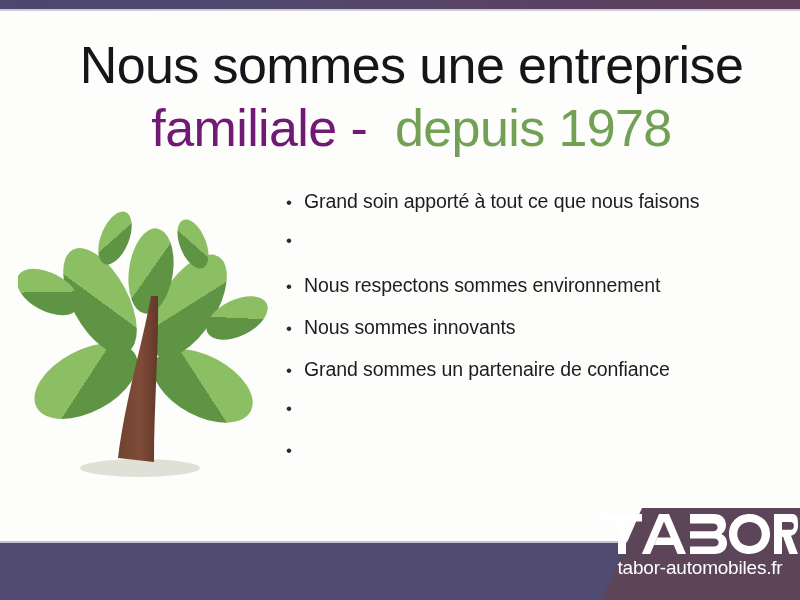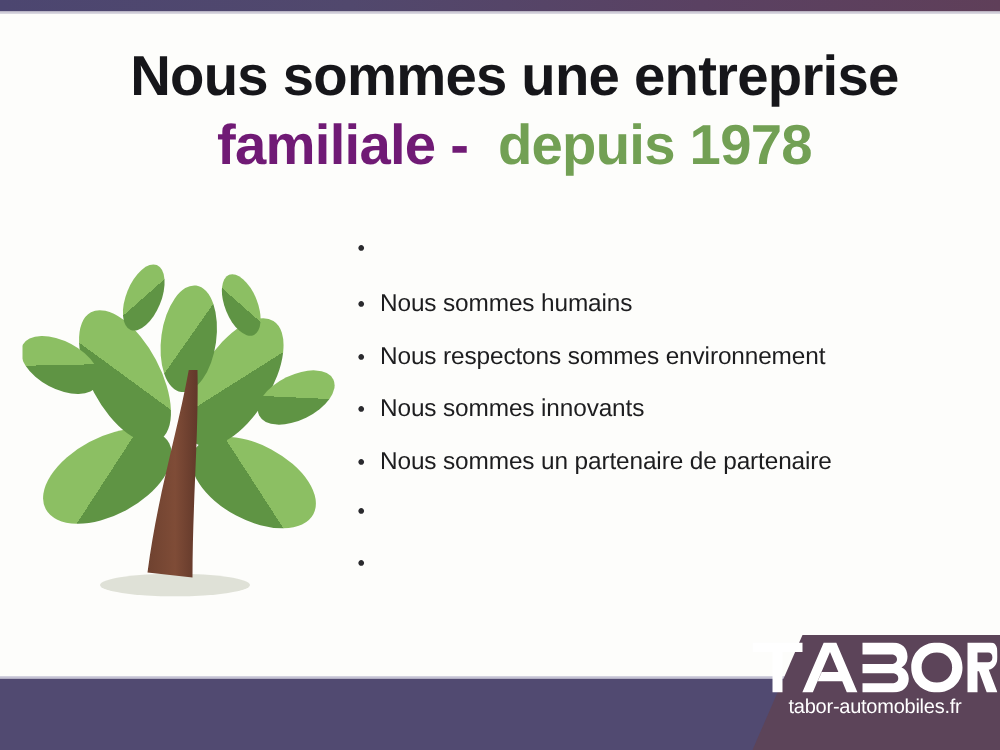--- a/index.html
+++ b/index.html
@@ -43,22 +43,22 @@
     position: absolute;
     top: 34px;
     left: 0;
     width: 800px;
     text-align: center;
     line-height: 1.22;
   }
   .title-line {
     display: block;
     font-family: "Liberation Sans Narrow", "Liberation Sans", sans-serif;
-    font-size: 45px;
-    font-weight: bold;
+    font-size: 52px;
+    font-weight: normal;
     letter-spacing: -0.6px;
     color: #16161a;
     white-space: nowrap;
     padding-left: 23px;
   }
   .title-accent {
     color: #72a054;
   }
   .title-dash {
     color: #701a75;
@@ -149,21 +149,21 @@
     padding-top: 6px;
     box-sizing: border-box;
   }
   .logo-word {
     display: block;
     height: 40px;
   }
   .logo-word svg { display: block; }
   .logo-url {
     margin-top: 3px;
-    font-size: 16px;
+    font-size: 19px;
     color: #ffffff;
     letter-spacing: -0.2px;
     white-space: nowrap;
   }
 </style>
 </head>
 <body>
 
 <div class="slide">
 
@@ -235,36 +235,36 @@
         <ellipse cx="0" cy="0" rx="13" ry="26" fill="url(#lg2)"></ellipse>
       </g>
 
       <path d="M133,100 C124,150 108,200 100,262 L136,266 C136,206 141,152 140,100 Z" fill="url(#tg)"></path>
     </svg>
   </div>
 
   <ul class="bullets">
     <li class="bullet-item">
       <span class="bullet-dot">•</span>
-    </li>
-    <li class="bullet-item">
-      <span class="bullet-dot">•</span>
-      <span class="bullet-text">Nous sommes humains</span>
+      <span class="bullet-text">Grand soin apporté à tout ce que nous faisons</span>
+    </li>
+    <li class="bullet-item">
+      <span class="bullet-dot">•</span>
     </li>
     <li class="bullet-item">
       <span class="bullet-dot">•</span>
       <span class="bullet-text">Nous respectons sommes environnement</span>
     </li>
     <li class="bullet-item">
       <span class="bullet-dot">•</span>
       <span class="bullet-text">Nous sommes innovants</span>
     </li>
     <li class="bullet-item">
       <span class="bullet-dot">•</span>
-      <span class="bullet-text">Nous sommes un partenaire de partenaire</span>
+      <span class="bullet-text">Grand sommes un partenaire de confiance</span>
     </li>
     <li class="bullet-item">
       <span class="bullet-dot">•</span>
     </li>
     <li class="bullet-item">
       <span class="bullet-dot">•</span>
     </li>
   </ul>
 
   <div class="footer-bar-top"></div>

